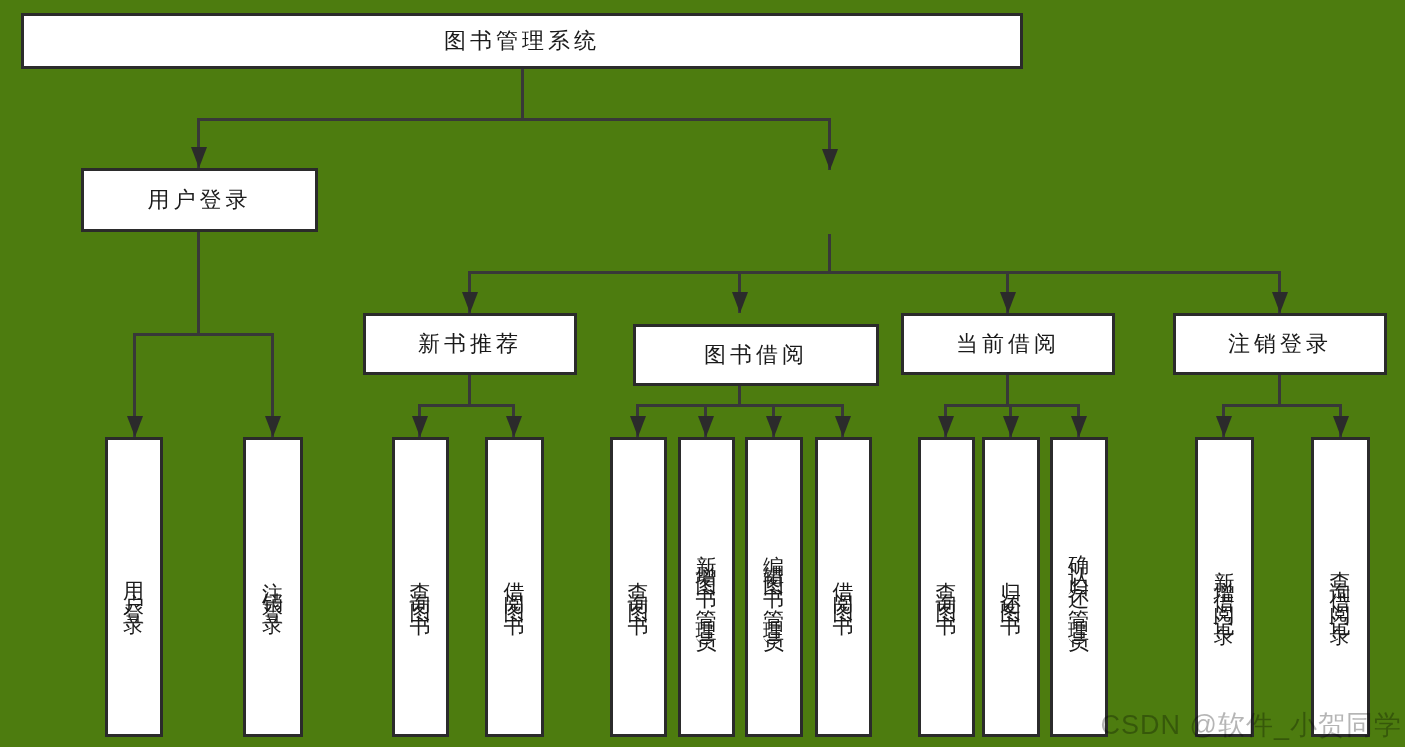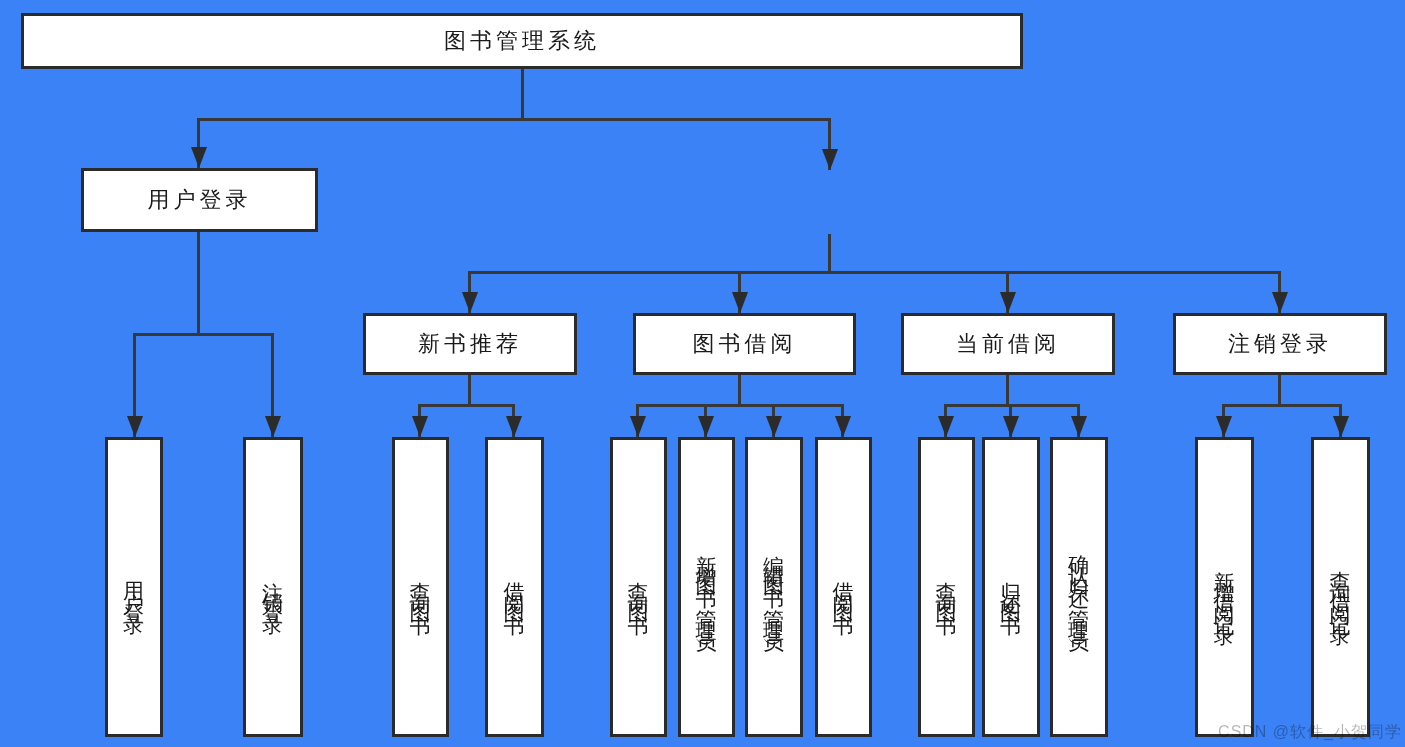--- a/index.html
+++ b/index.html
@@ -1,17 +1,17 @@
 <!DOCTYPE html>
 <html><head>
 <meta charset="utf-8">
 <style>
   html,body{margin:0;padding:0;background:#fff;}
   .stage{
-    position:relative;width:1405px;height:747px;background:#3b82f6;
+    position:relative;width:1405px;height:747px;background:#4d7c0f;
     font-family:"Liberation Sans","DejaVu Sans",sans-serif;overflow:hidden;
   }
   .box{
     position:absolute;box-sizing:border-box;background:#ffffff;
     border:3px solid #2b2b2b;display:flex;align-items:center;justify-content:center;
     color:#1a1a1a;font-size:22px;letter-spacing:4px;text-align:center;
   }
   .box .label{white-space:nowrap;}
   .leaf{font-size:21px;letter-spacing:0;}
   .leaf .label{
@@ -21,21 +21,21 @@
   .hline,.vline{position:absolute;background:#383838;}
   .hline{height:3px;}
   .vline{width:3px;}
   .arrow{position:absolute;width:3px;background:#383838;}
   .arrow::after{
     content:"";position:absolute;left:50%;transform:translateX(-50%);bottom:0;
     width:0;height:0;border-left:8px solid transparent;border-right:8px solid transparent;
     border-top:21px solid #2b2b2b;
   }
   .watermark{
-    position:absolute;right:3px;bottom:4px;font-size:16px;letter-spacing:1px;
+    position:absolute;right:3px;bottom:4px;font-size:27px;letter-spacing:1px;
     color:rgba(0,0,0,0.29);z-index:10;white-space:nowrap;
   }
 </style>
 </head>
 <body>
 
 <div class="stage">
 
   <div class="vline" style="left:521px;top:69px;height:51px"></div>
   <div class="hline" style="left:197px;top:118px;width:634px"></div>
@@ -81,21 +81,21 @@
     <span class="label">图书管理系统</span>
   </div>
 
   <div class="box" style="left:81px;top:168px;width:237px;height:64px">
     <span class="label">用户登录</span>
   </div>
 
   <div class="box" style="left:363px;top:313px;width:214px;height:62px">
     <span class="label">新书推荐</span>
   </div>
-  <div class="box" style="left:633px;top:313px;width:223px;height:62px">
+  <div class="box" style="left:633px;top:324px;width:246px;height:62px">
     <span class="label">图书借阅</span>
   </div>
   <div class="box" style="left:901px;top:313px;width:214px;height:62px">
     <span class="label">当前借阅</span>
   </div>
   <div class="box" style="left:1173px;top:313px;width:214px;height:62px">
     <span class="label">注销登录</span>
   </div>
 
   <div class="box leaf" style="left:105px;top:437px;width:58px;height:300px">

